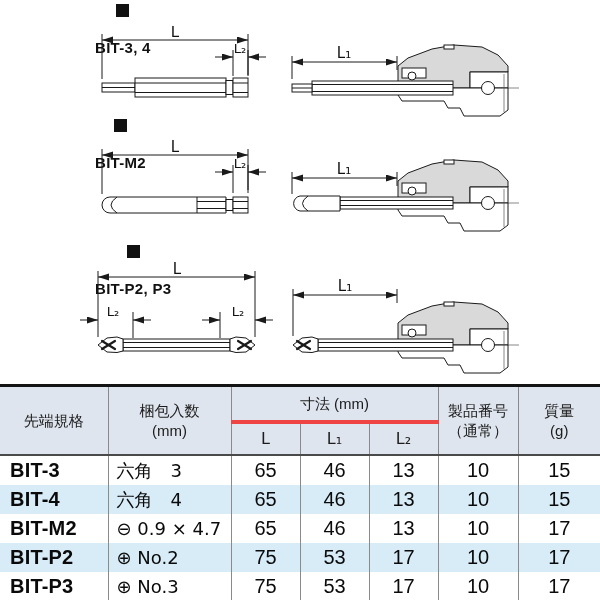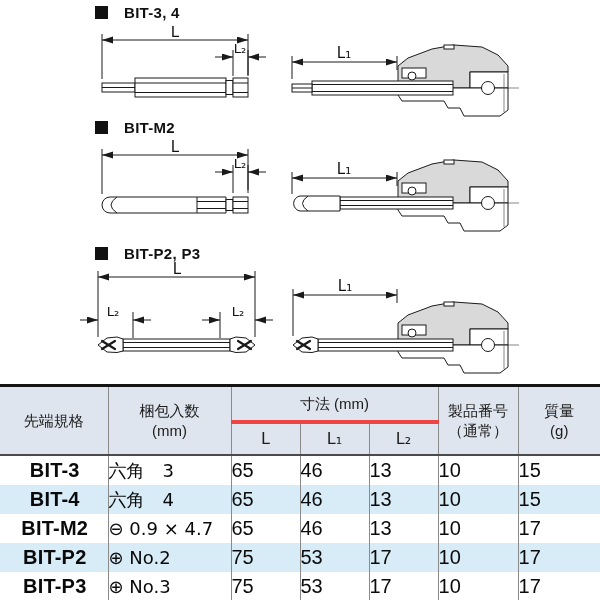--- a/index.html
+++ b/index.html
@@ -1,22 +1,22 @@
 <!DOCTYPE html>
 <html><head>
 <meta charset="utf-8">
 <style>
   html,body{margin:0;padding:0;}
   body{
     width:600px;height:600px;background:#fff;position:relative;overflow:hidden;
     font-family:"Liberation Sans","DejaVu Sans",sans-serif;color:#111;
   }
   .sec-label{
-    position:absolute;left:95px;height:16px;display:flex;align-items:center;gap:16px;
-    font-size:15px;font-weight:600;color:#111;letter-spacing:.3px;
+    position:absolute;left:95px;height:16px;display:flex;align-items:center;gap:22px;
+    font-size:15px;font-weight:600;color:#111;letter-spacing:.3px;flex-direction:column;
   }
   .sq{width:13px;height:13px;background:#111;display:inline-block;flex:0 0 auto;}
   svg.draw{position:absolute;left:0;}
   svg text{font-family:"DejaVu Sans","Liberation Sans",sans-serif;fill:#111;}
   .dimtxt{font-size:15px;}
   .dimtxt2{font-size:13px;}
   .ln{stroke:#1a1a1a;stroke-width:1;fill:none;}
   .thin{stroke:#555;stroke-width:.7;fill:none;}
   .part{fill:#ffffff;stroke:#1a1a1a;stroke-width:1;}
   .gray{fill:#d9d9d9;stroke:#1a1a1a;stroke-width:1;stroke-linejoin:round;}
@@ -33,24 +33,24 @@
   .spec tr > *:first-child{border-left:none;}
   .spec tr > *:last-child{border-right:none;}
   .spec thead th{
     background:#dfe5ee;font-size:15px;color:#1c1c1c;font-weight:500;line-height:1.3;
     border-bottom:2px solid #4a4a4a;text-align:center;
   }
   .spec thead tr:first-child th{height:33px;}
   .spec thead tr:last-child th{height:30px;}
   .spec th.dimspan{border-bottom:4px solid #ef4444;}
   .spec th.sub{font-family:"DejaVu Sans",sans-serif;font-size:16px;font-weight:500;}
-  .spec tbody td{height:29px;font-size:20px;color:#0a0a0a;}
+  .spec tbody td{height:29px;font-size:20px;text-align:center;color:#0a0a0a;}
   .spec tbody tr:nth-child(even){background:#d8ecf8;}
-  .spec td.prod{font-weight:bold;text-align:center;padding-left:2px;font-size:20px;letter-spacing:.2px;}
-  .spec td.tip{text-align:left;padding-left:0;font-size:18px;font-family:"DejaVu Sans","Liberation Sans",sans-serif;}
+  .spec td.prod{font-weight:bold;text-align:left;padding-left:10px;font-size:20px;letter-spacing:.2px;}
+  .spec td.tip{text-align:left;padding-left:8px;font-size:18px;font-family:"DejaVu Sans","Liberation Sans",sans-serif;}
 </style>
 </head>
 <body>
 
 <svg width="0" height="0" style="position:absolute" aria-hidden="true">
   <defs>
     <marker id="ah" markerWidth="12" markerHeight="8" refX="11" refY="3.5" orient="auto-start-reverse" markerUnits="userSpaceOnUse">
       <path d="M0,0 L11,3.5 L0,7 Z" fill="#1a1a1a"></path>
     </marker>
     <g id="socketg">

